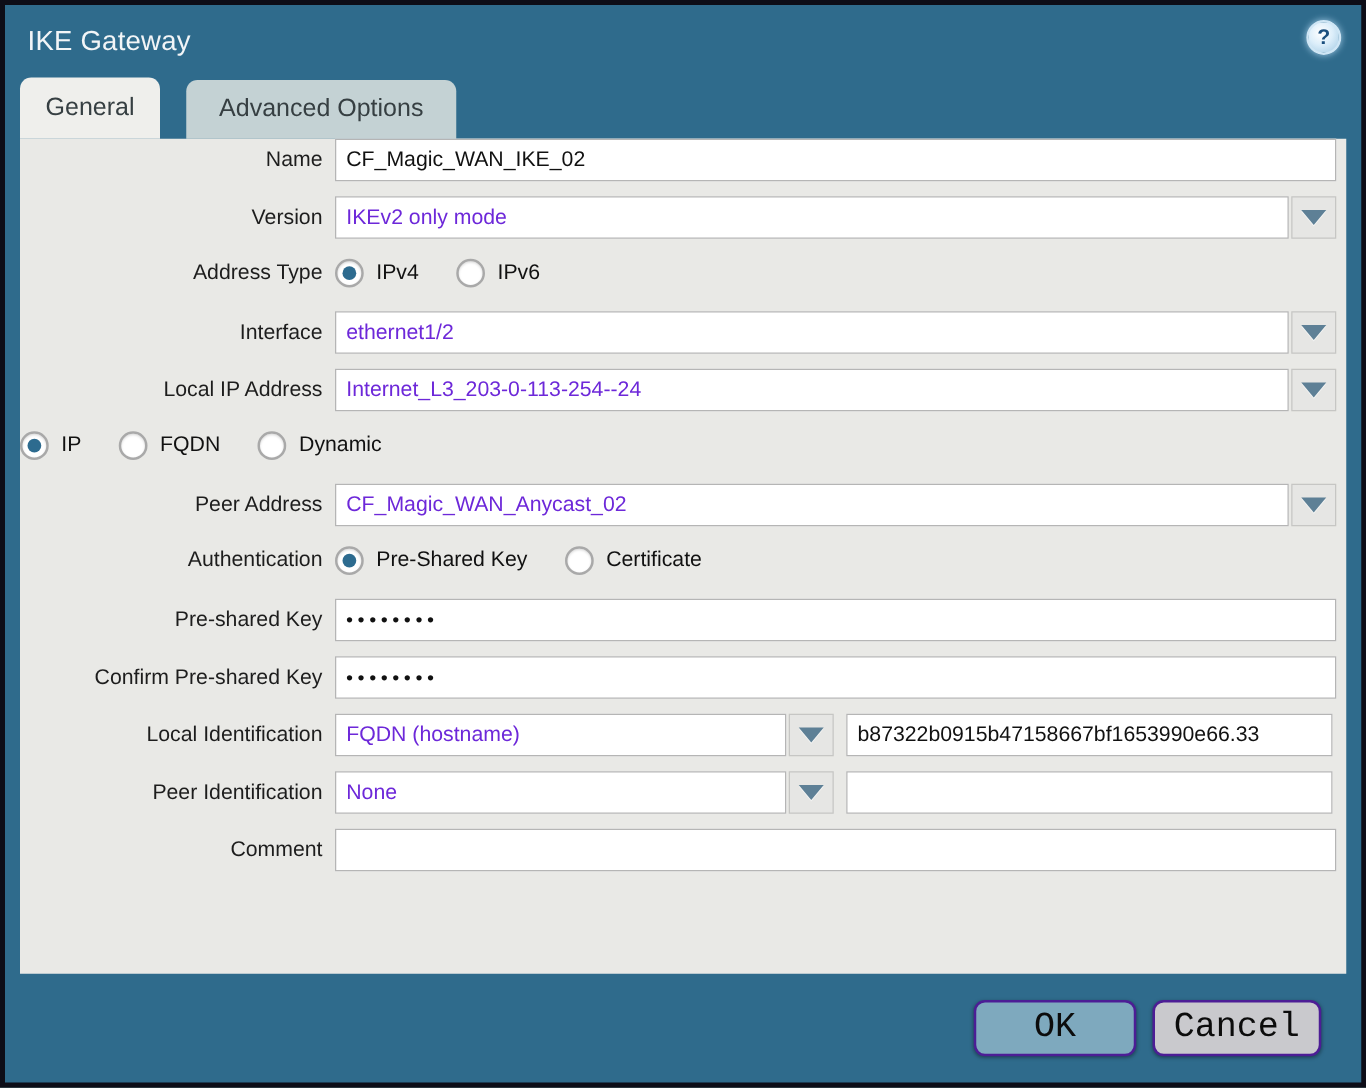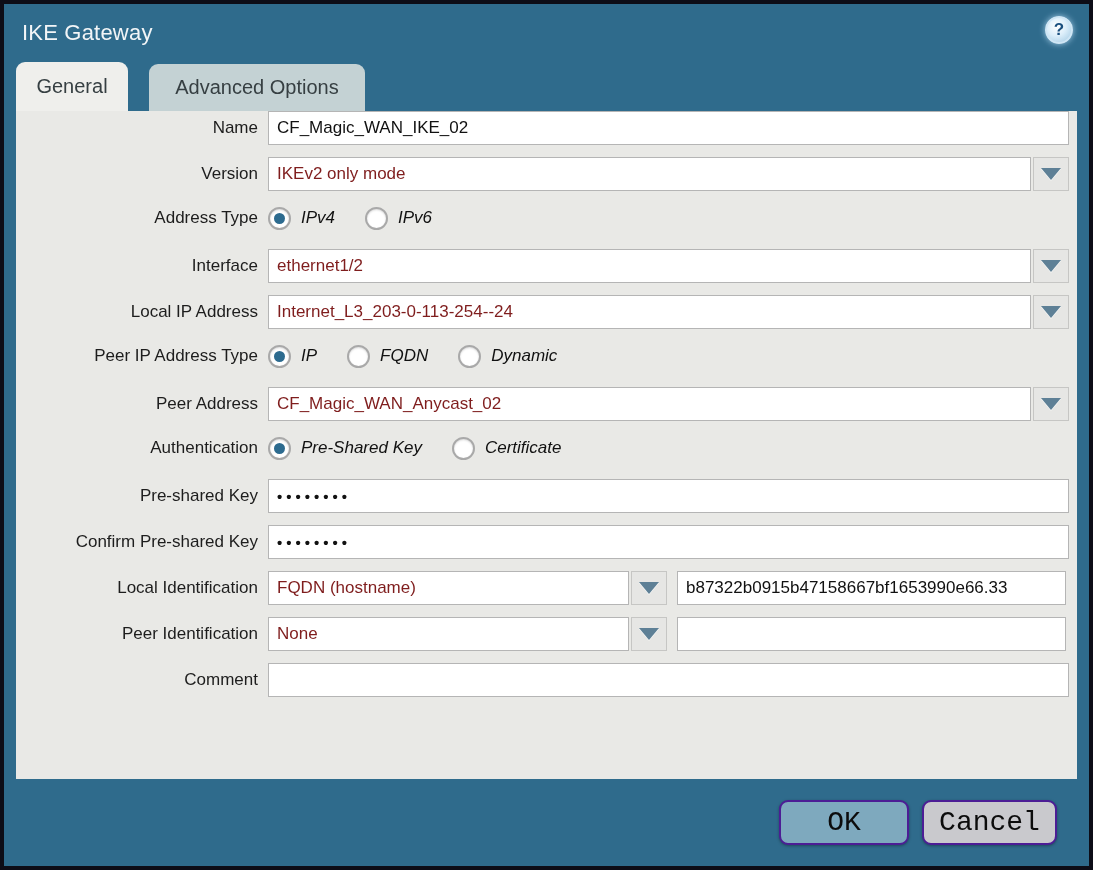--- a/index.html
+++ b/index.html
@@ -61,37 +61,37 @@
     padding:0 8px; outline:none;
   }
   input.pwd { font-size:15px; letter-spacing:4px; font-weight:bold; }
   .w-full { width:801px; }
   .id-input { width:389px; margin-left:10px; }
 
   .combo { display:flex; align-items:center; }
   .combo-value {
     height:34px; background:#fff; border:1px solid #b5b5b5;
     display:flex; align-items:center; padding:0 8px;
-    font-size:17px; color:#7f1d1d; overflow:hidden; white-space:nowrap;
+    font-size:17px; color:#6d28d9; overflow:hidden; white-space:nowrap;
   }
   .combo-wide  .combo-value { width:763px; }
   .combo-narrow .combo-value { width:361px; }
   .combo-btn {
     width:36px; height:34px; margin-left:2px;
     background:#E6E6E4; border:1px solid #c6c6c4;
     display:flex; align-items:center; justify-content:center; cursor:pointer;
   }
   .arrow-down {
     width:0; height:0;
     border-left:10px solid transparent; border-right:10px solid transparent;
     border-top:12px solid #5E8096;
     filter:drop-shadow(0 1px 0 rgba(255,255,255,.7));
   }
 
-  .radio-group { display:flex; align-items:center;font-style:italic; }
+  .radio-group { display:flex; align-items:center; }
   .radio { display:inline-flex; align-items:center; margin-right:30px; cursor:pointer; }
   .radio-circle {
     width:23px; height:23px; border-radius:50%; background:#fff;
     border:2px solid #a9a9a9; margin-right:10px; flex:none;
     display:flex; align-items:center; justify-content:center;
     box-shadow:inset 0 1px 2px rgba(0,0,0,.15);
   }
   .radio-dot { width:11px; height:11px; border-radius:50%; background:#2D6B8F; display:none; }
   .radio.selected .radio-dot { display:block; }
   .radio-label { font-size:17px; color:#111; }
@@ -171,21 +171,20 @@
       <div class="flabel">Local IP Address</div>
       <div class="combo combo-wide">
         <div class="combo-value">Internet_L3_203-0-113-254--24</div>
         <div class="combo-btn">
           <span class="arrow-down"></span>
         </div>
       </div>
     </div>
 
     <div class="row radio-row">
-      <div class="flabel">Peer IP Address Type</div>
       <div class="radio-group">
         <span class="radio selected">
           <span class="radio-circle">
               <span class="radio-dot"></span>
             </span>
           <span class="radio-label">IP</span>
         </span>
         <span class="radio">
           <span class="radio-circle"></span>
           <span class="radio-label">FQDN</span>

